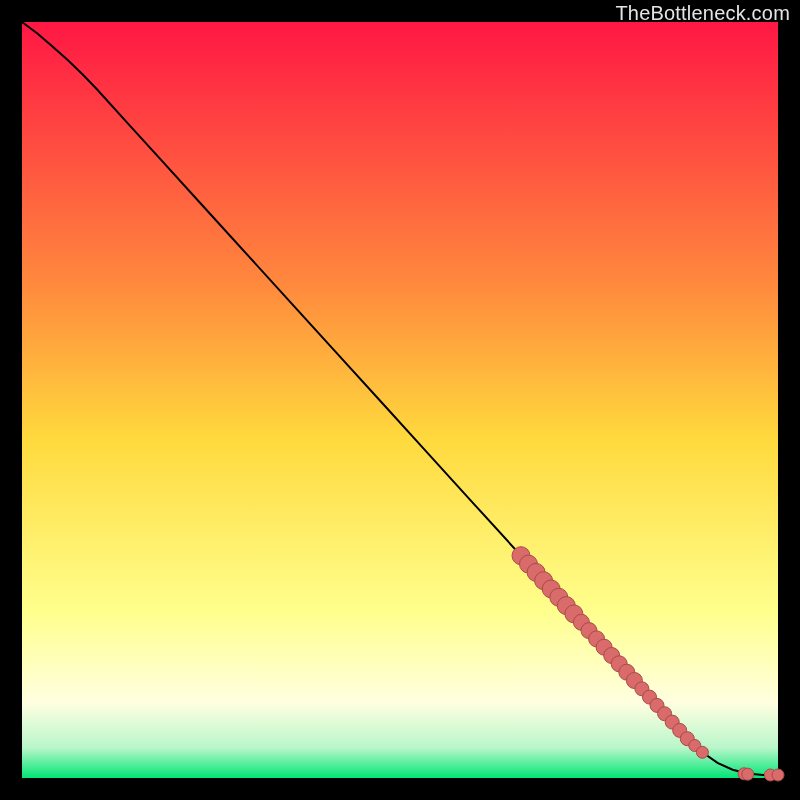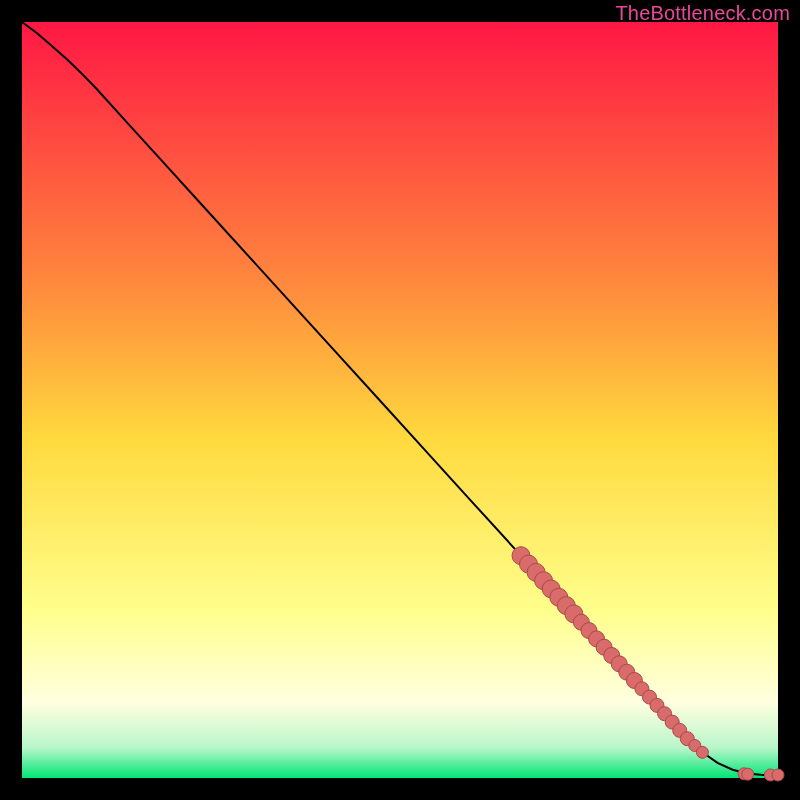--- a/index.html
+++ b/index.html
@@ -13,21 +13,21 @@
   }
   .stage {
     position: relative;
     width: 800px;
     height: 800px;
   }
   .watermark {
     position: absolute;
     top: 2px;
     right: 10px;
-    color: #ec4899;
+    color: #e5e5e5;
     font-size: 20px;
     font-weight: 500;
     letter-spacing: 0.2px;
     z-index: 5;
   }
   svg.plot {
     position: absolute;
     left: 0;
     top: 0;
     width: 800px;

